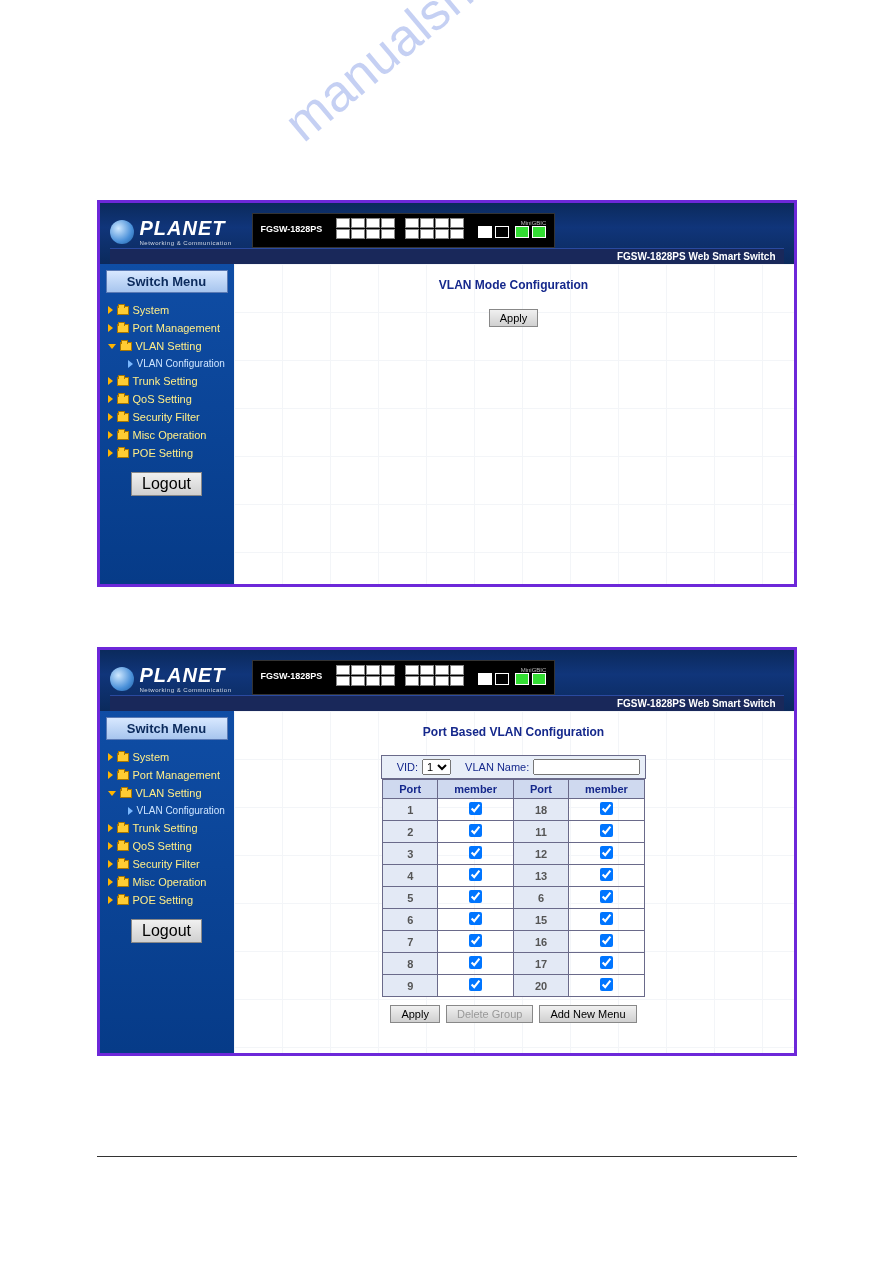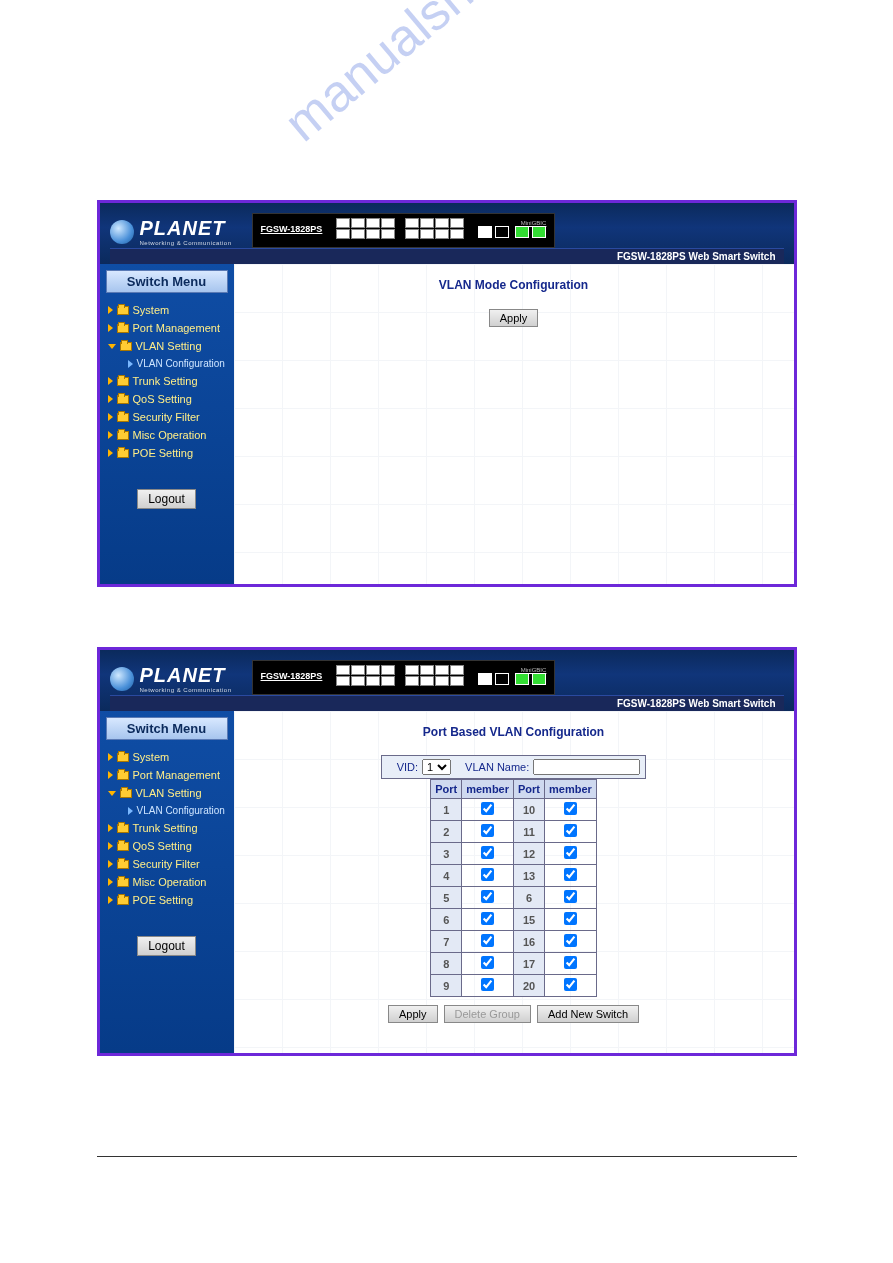--- a/index.html
+++ b/index.html
@@ -21,21 +21,21 @@
   .logo-wrap { display: flex; align-items: center; gap: 6px; padding-top: 6px; }
   .globe {
     width: 24px; height: 24px; border-radius: 50%;
     background: radial-gradient(circle at 35% 35%, #cfe8ff, #4a90d9 60%, #1a5a9c);
     display: inline-block;
   }
   .logo-text { font-size: 20px; font-weight: bold; font-style: italic; letter-spacing: 1px; }
   .logo-sub { font-size: 6px; display: block; opacity: .8; letter-spacing: .5px; }
   .device-panel {
     background: #000; border: 1px solid #333; padding: 4px 8px 8px 8px;
-    margin-top: 2px; display: flex; align-items: center; gap: 14px; text-decoration: underline;
+    margin-top: 2px; display: flex; align-items: center; gap: 14px;
   }
   .device-label { color: #fff; font-size: 9px; font-weight: bold; }
   .port-group { display: flex; gap: 10px; }
   .port-block { display: flex; flex-direction: column; gap: 1px; }
   .port-row { display: flex; gap: 1px; }
   .port { width: 14px; height: 10px; background: #fff; border: 1px solid #888; }
   .port-mini { display:flex; gap:6px; margin-left:auto; align-items:flex-end; }
   .sm-port { width:14px; height:12px; border:1px solid #fff; }
   .sm-port.white { background:#fff; }
   .sm-port.black { background:#000; }
@@ -63,21 +63,21 @@
   .menu-item .folder::before {
     content:""; position:absolute; top:-3px; left:0; width:5px; height:3px;
     background:#ffcc33; border:1px solid #aa7700; border-bottom:none;
   }
   .menu-item.sub { padding-left:22px; }
   .menu-item.sub .bullet { border-left-color:#7ab8ff; }
   .menu-link { color:#fff; }
   .menu-link.accent { color:#ffee88; }
   .menu-link.sub { color:#cde4ff; font-size:10px; }
   .logout-btn {
-    display:block; margin:27px auto 0 auto; font-size:12px; padding:2px 10px;
+    display:block; margin:10px auto 0 auto; font-size:16px; padding:2px 10px;
     background:linear-gradient(#f0f0f0,#d0d0d0); border:1px solid #888; cursor:pointer;
   }
   .content {
     flex:1; background:#fff;
     background-image:
       linear-gradient(#f3f5f8 1px, transparent 1px),
       linear-gradient(90deg, #f3f5f8 1px, transparent 1px);
     background-size: 48px 48px;
     padding: 14px 10px 30px 10px;
     text-align:center;
@@ -90,21 +90,21 @@
   }
   .field-row label { font-weight:bold; }
   .field-row select, .field-row input[type=text] { font-size:11px; padding:1px 2px; }
   .apply-btn, .sm-btn {
     font-size:11px; padding:2px 10px; background:linear-gradient(#f0f0f0,#d0d0d0);
     border:1px solid #888; cursor:pointer;
   }
   .btn-row { margin-top:12px; }
   
   .vlan-table { margin:0 auto 8px auto; border-collapse:collapse; font-size:11px; }
-  .vlan-table th, .vlan-table td { border:1px solid #6a6a8a; padding:3px 4px; text-align:center; }
+  .vlan-table th, .vlan-table td { border:1px solid #6a6a8a; padding:3px 16px; text-align:center; }
   .vlan-table th { background:#cfd9ef; color:#15288c; font-weight:bold; }
   .vlan-table td.port-col { background:#e3e9f5; color:#555; font-weight:bold; }
   .top-row { display:inline-flex; align-items:center; gap:4px; font-size:11px; border:1px solid #6a6a8a; padding:3px 5px; background:#e8eef8; margin-bottom:0; }
   .top-row label { font-weight:normal; color:#15288c;margin-left:10px; }
   .top-row select, .top-row input { font-size:11px; }
   .btn-row2 { margin-top:4px; display:flex; gap:6px; justify-content:center; }
   .btn-row2 .sm-btn.disabled { color:#999; }
   
   .watermark {
     position:absolute; left:50%; top:55%; transform:translate(-50%,-50%) rotate(-40deg);
@@ -380,21 +380,21 @@
             <th>Port</th>
             <th>member</th>
             <th>Port</th>
             <th>member</th>
           </tr>
         </thead>
         <tbody id="vlan-rows">
             <tr>
               <td class="port-col">1</td>
               <td><input type="checkbox" checked="" style=""></td>
-              <td class="port-col">10</td>
+              <td class="port-col">18</td>
               <td><input type="checkbox" checked="" style=""></td>
             </tr>
             <tr>
               <td class="port-col">2</td>
               <td><input type="checkbox" checked="" style=""></td>
               <td class="port-col">11</td>
               <td><input type="checkbox" checked="" style=""></td>
             </tr>
             <tr>
               <td class="port-col">3</td>
@@ -437,19 +437,19 @@
               <td><input type="checkbox" checked="" style=""></td>
               <td class="port-col">20</td>
               <td><input type="checkbox" checked="" style=""></td>
             </tr>
           </tbody>
       </table>
 
       <div class="btn-row2">
         <button class="sm-btn">Apply</button>
         <button class="sm-btn disabled">Delete Group</button>
-        <button class="sm-btn">Add New Switch</button>
+        <button class="sm-btn">Add New Menu</button>
       </div>
     </div>
   </div>
 </div>
 
 <hr class="footer-rule">
 
 </body></html>

